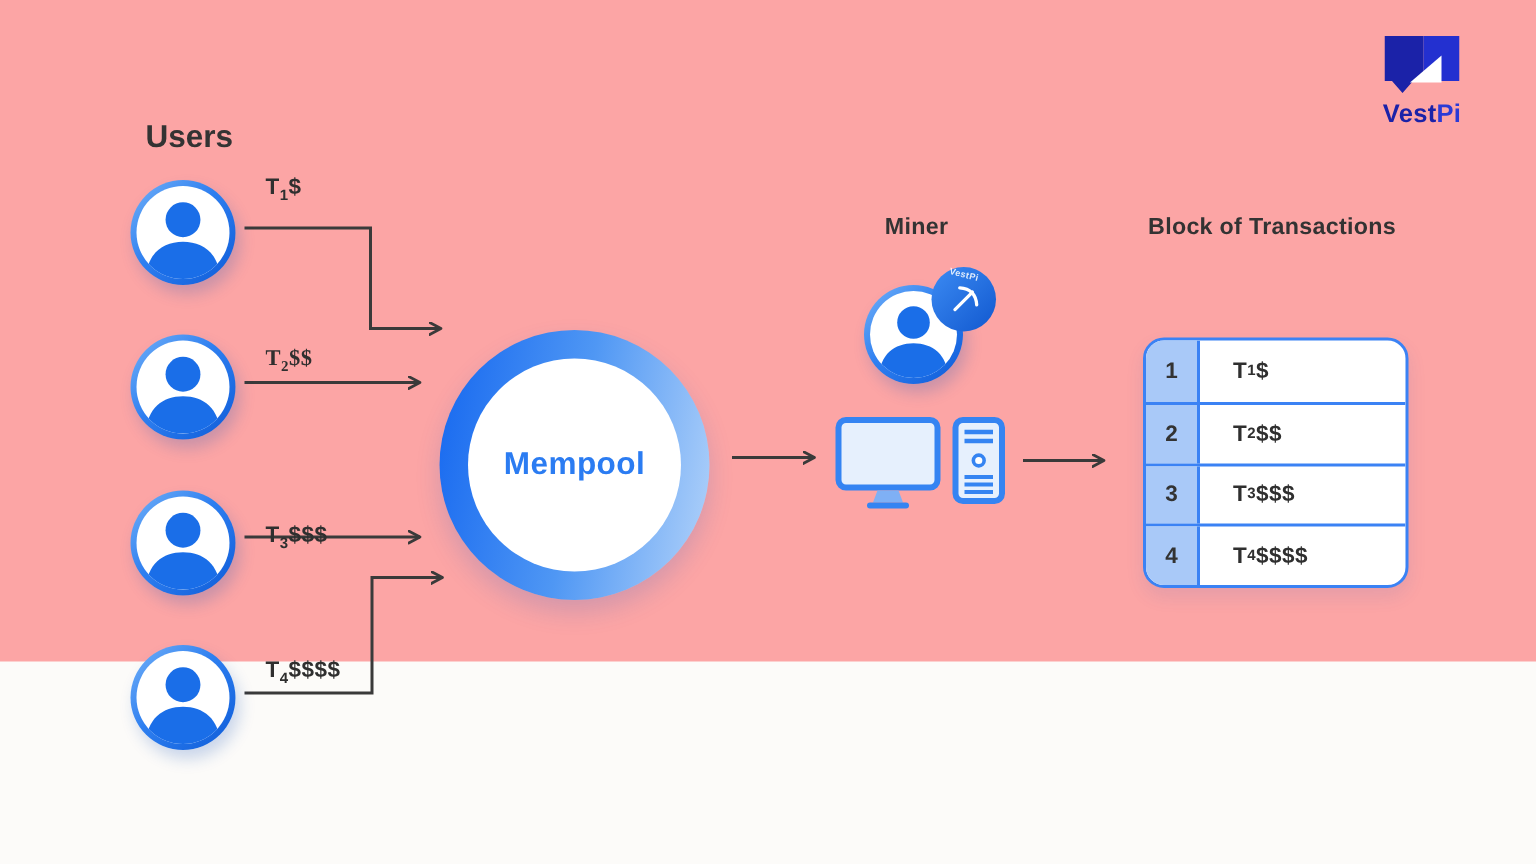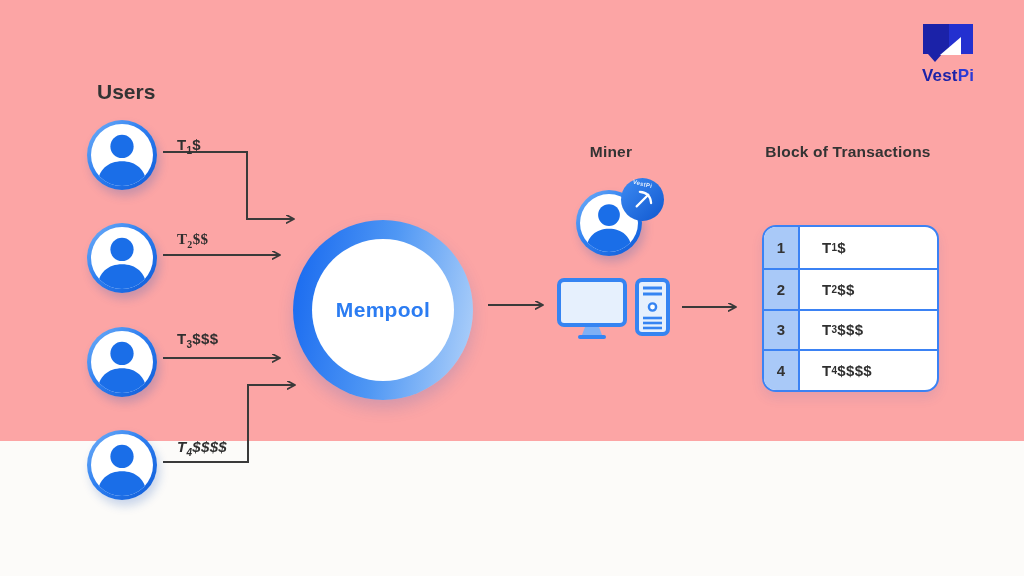--- a/index.html
+++ b/index.html
@@ -150,24 +150,24 @@
   </div>
   <div class="avatar" style="left:87px;top:430px;">
     <div class="avatar-inner">
       <svg viewBox="0 0 40 40">
           <circle cx="20" cy="14.5" r="7.5" fill="#1a6ee8"></circle>
           <path d="M4,41 C4,29.5 11,24 20,24 C29,24 36,29.5 36,41 Z" fill="#1a6ee8"></path>
         </svg>
     </div>
   </div>
 
-  <div class="tx-label" style="top:136px;"><span>T</span><sub>1</sub><span>$</span></div>
+  <div class="tx-label" style="top:116px;"><span>T</span><sub>1</sub><span>$</span></div>
   <div class="tx-label" style="top:231px;font-family:Liberation Serif, serif;"><span>T</span><sub>2</sub><span>$$</span></div>
-  <div class="tx-label" style="top:330px;"><span>T</span><sub>3</sub><span>$$$</span></div>
-  <div class="tx-label" style="top:438px;font-style:italic;"><span>T</span><sub>4</sub><span>$$$$</span></div>
+  <div class="tx-label" style="top:348px;"><span>T</span><sub>3</sub><span>$$$</span></div>
+  <div class="tx-label" style="top:438px;"><span>T</span><sub>4</sub><span>$$$$</span></div>
 
   <div class="mempool-circle">
     <div class="mempool-inner">
       <span class="mempool-text">Mempool</span>
     </div>
   </div>
 
   <div class="heading" style="left:561px;top:143px;width:100px;">Miner</div>
   <div class="avatar" style="left:576px;top:190px;width:66px;height:66px;">
     <div class="avatar-inner">

